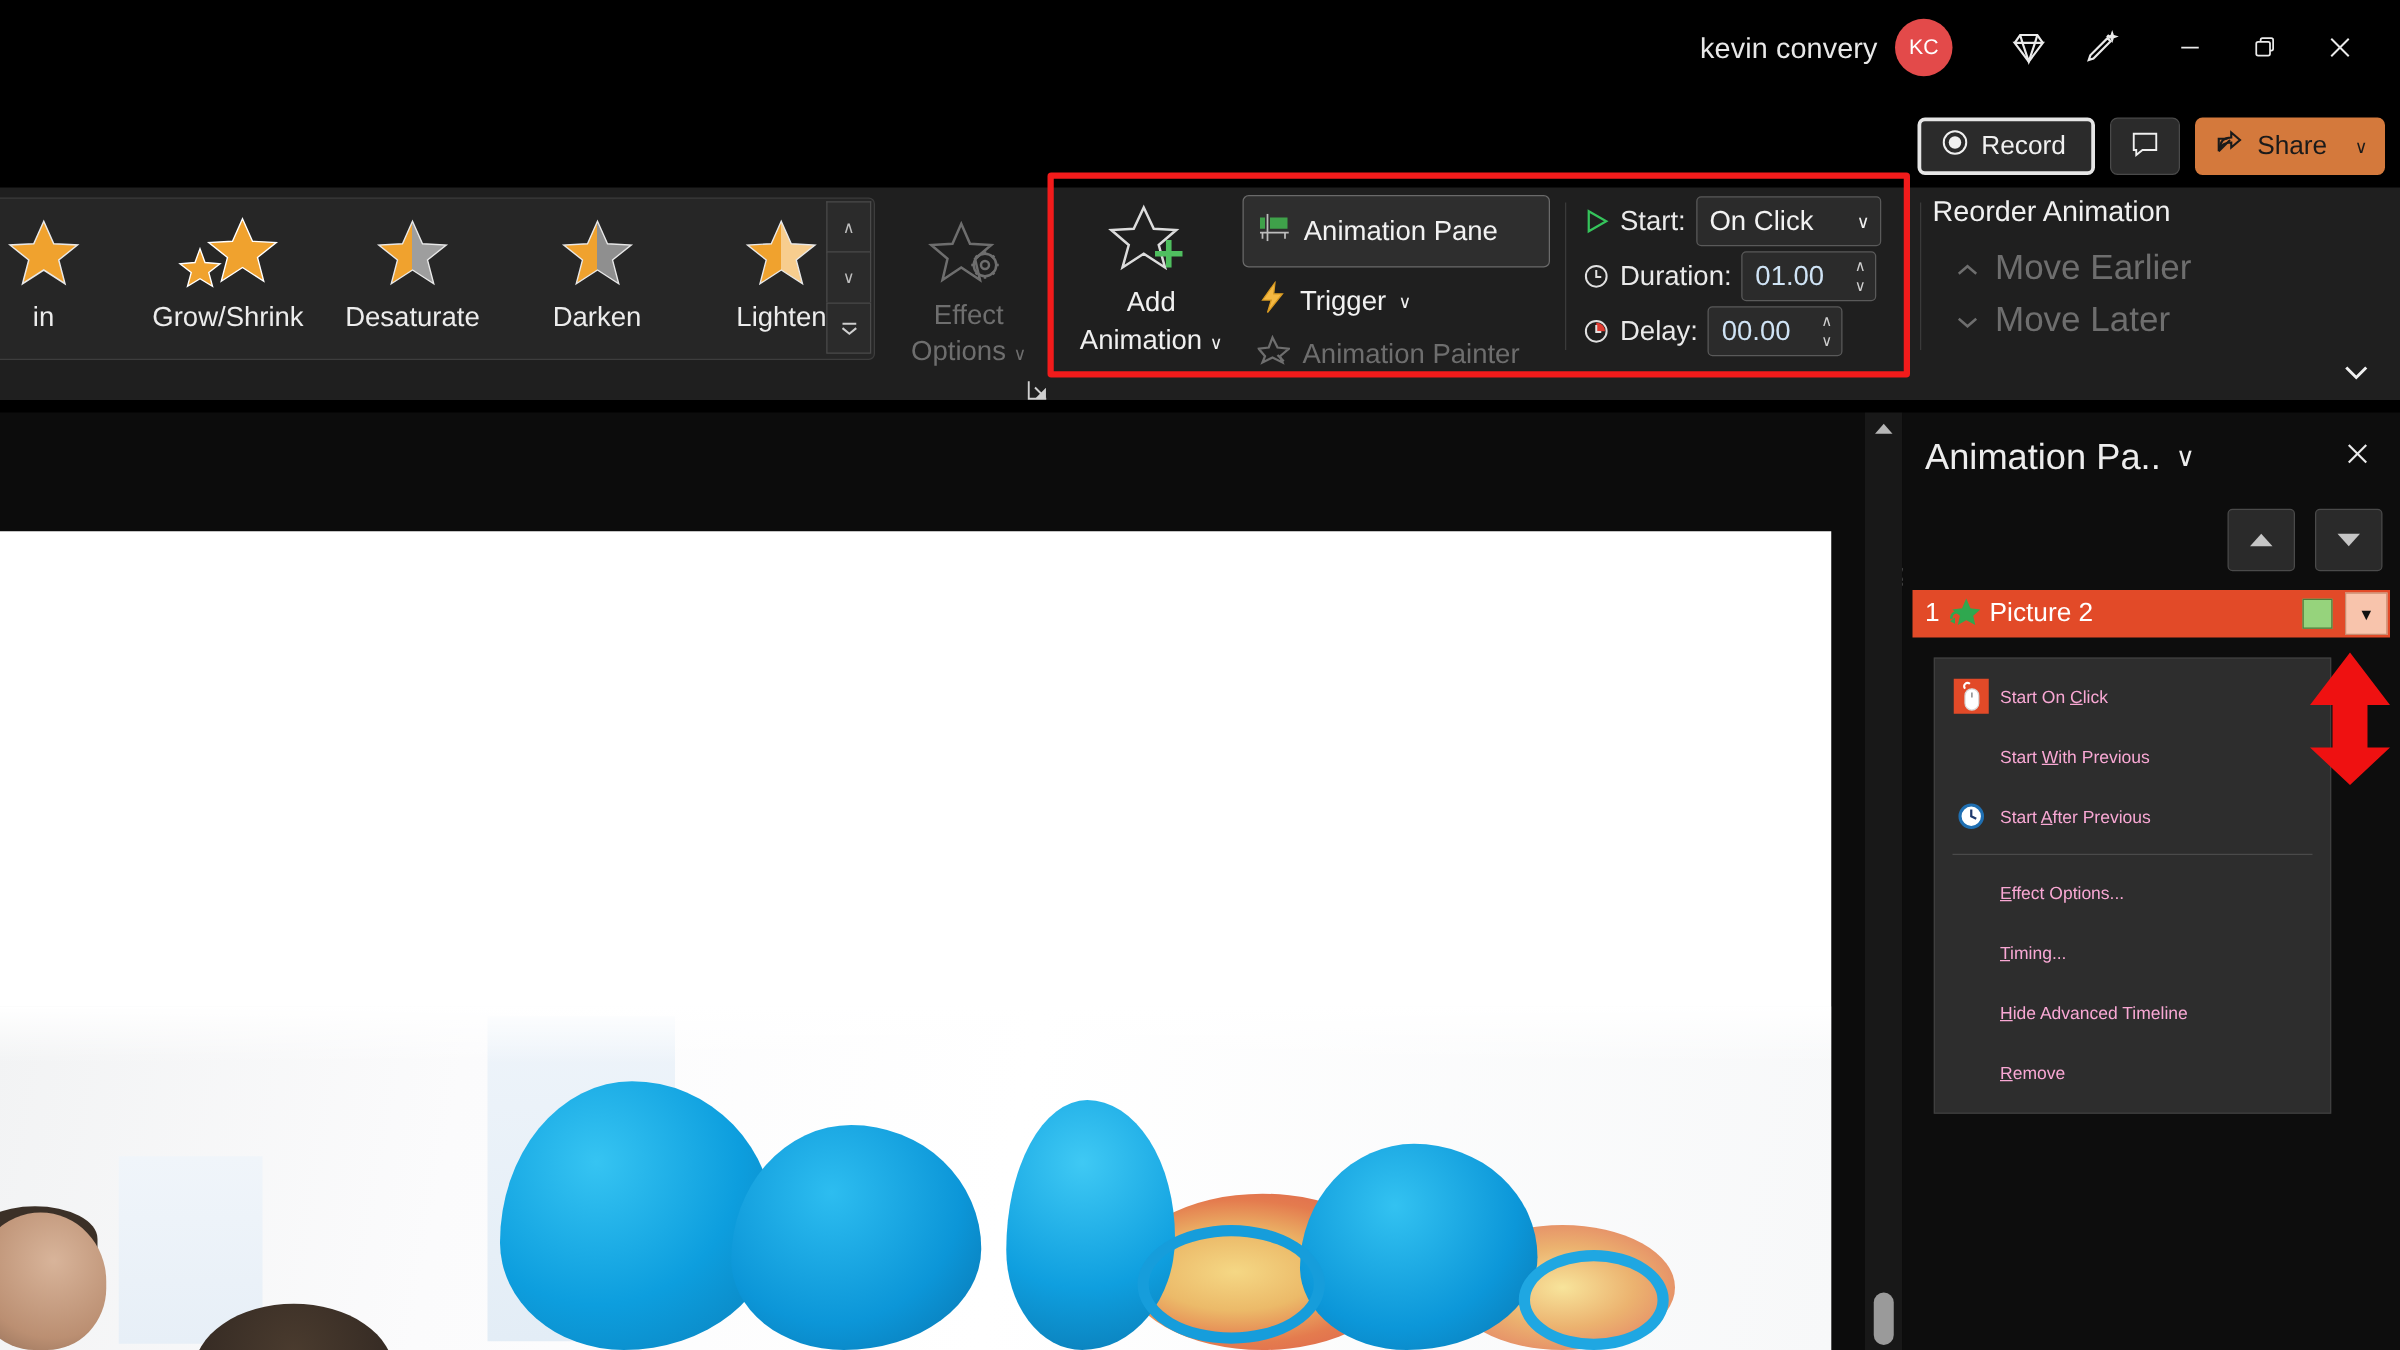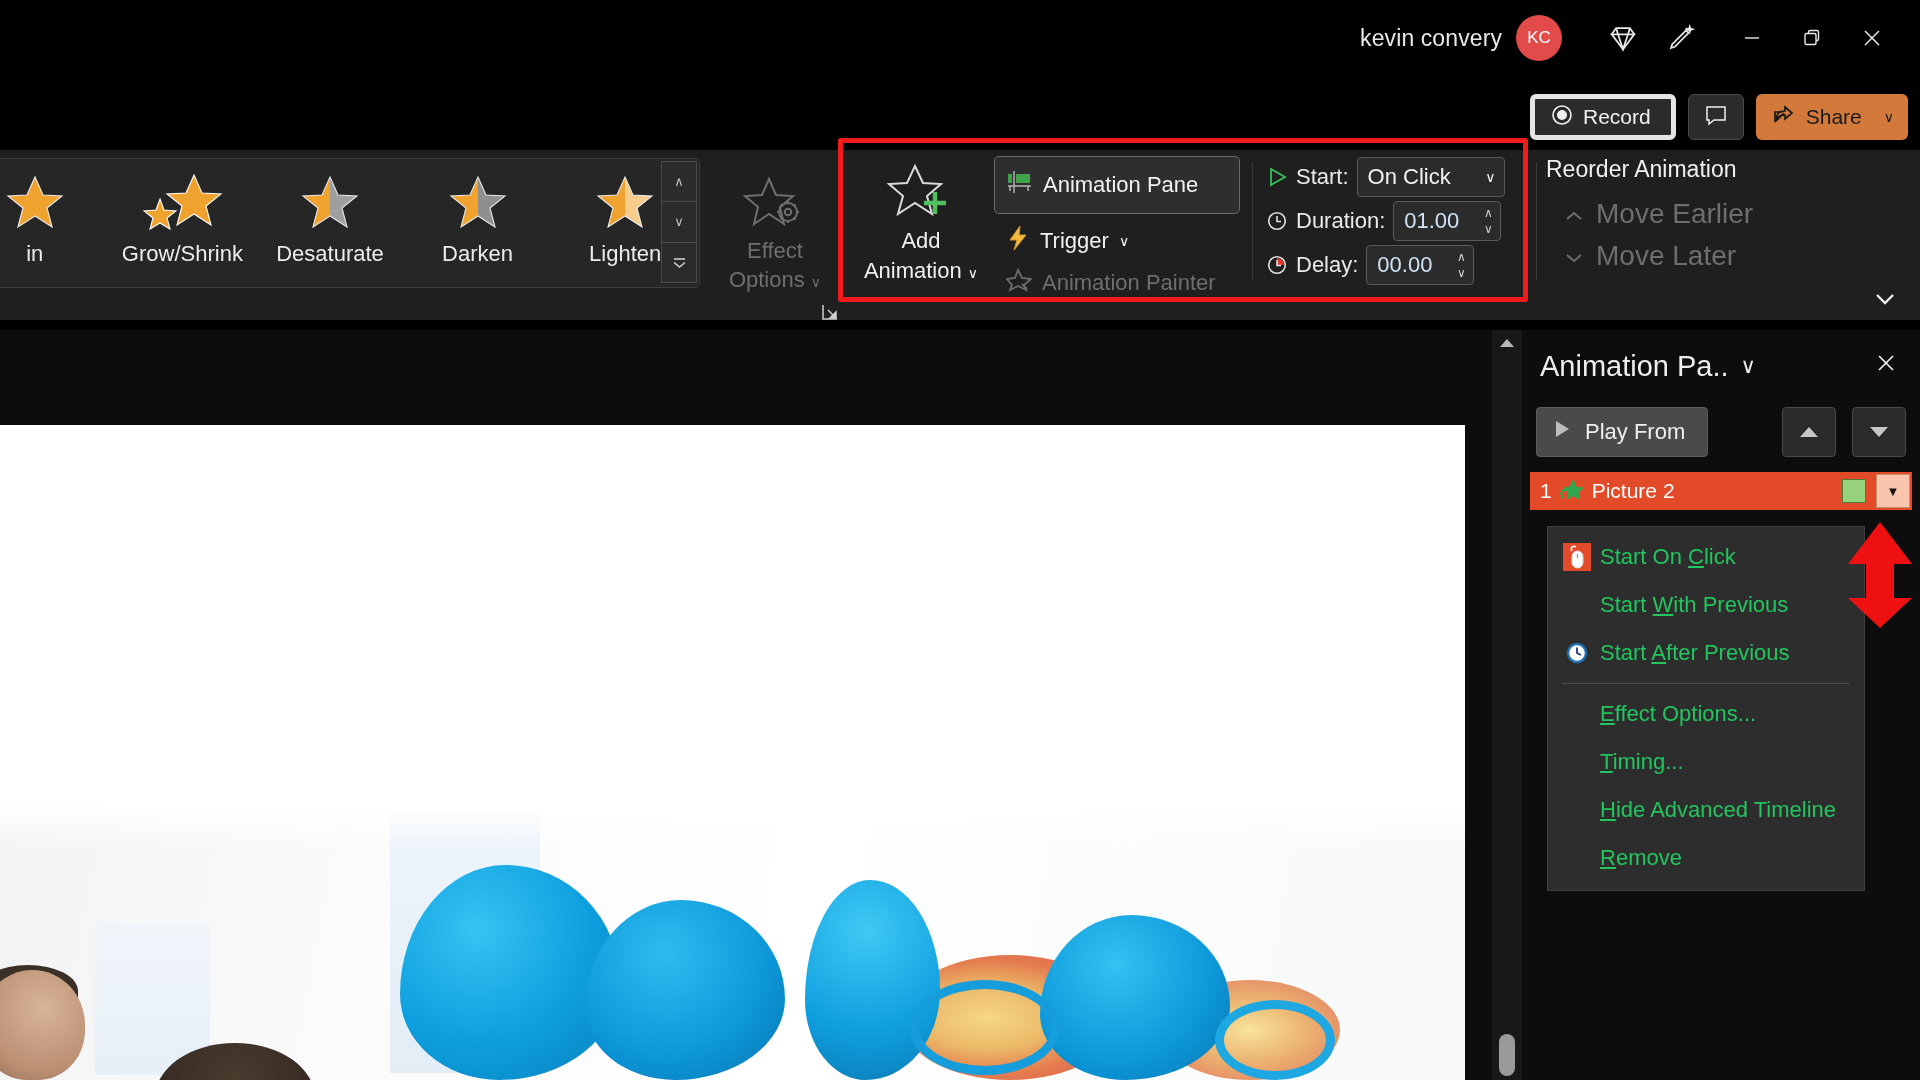--- a/index.html
+++ b/index.html
@@ -35,21 +35,21 @@
   }
   .win-close { margin-right: 18px; }
 
   
   .cmdbar {
     position: absolute; right: 12px; top: 94px; height: 46px;
     display: flex; align-items: center; gap: 12px;
   }
   .btn-record {
     display: flex; align-items: center; gap: 10px;
-    background: #2b2b2b; border: 5px solid #e5e5e5; border-radius: 6px;
+    background: #2b2b2b; border: 3px solid #e5e5e5; border-radius: 6px;
     height: 46px; padding: 0 20px 0 16px; color: #f0f0f0; font-size: 21px;
   }
   .btn-comment {
     width: 56px; height: 46px; background: #2b2b2b; border: 1px solid #4a4a4a;
     border-radius: 6px; display: flex; align-items: center; justify-content: center;
     color: #f0f0f0;
   }
   .btn-share {
     display: flex; align-items: center; gap: 10px;
     background: #d4793c; border-radius: 6px; height: 46px; padding: 0 14px 0 16px;
@@ -251,21 +251,21 @@
     margin-right: 2px;
   }
 
   
   .menu {
     position: absolute; left: 1547px; top: 526px; width: 318px;
     background: #2d2d2d; border: 1px solid #3f3f3f; padding: 6px 0 8px 0; z-index: 40;
   }
   .menu-item { display: flex; align-items: center; height: 48px; padding-left: 6px; }
   .mi-ico { width: 46px; display: flex; align-items: center; justify-content: center; }
-  .mi-text { color: #22c55e; font-size: 22px; }
+  .mi-text { color: #f9a8d4; font-size: 14px; }
   .mi-text u { text-decoration: underline; }
   .menu-sep { height: 1px; background: #4a4a4a; margin: 6px 14px; }
 
   
   .callout-arrow { position: absolute; left: 1846px; top: 520px; z-index: 45; }
 </style>
 </head>
 <body>
 
 <div class="app">
@@ -596,28 +596,20 @@
       <span class="ap-title">Animation Pa..</span>
       <span class="ap-chev">∨</span>
       <span class="ap-close">
         <svg width="24" height="24" viewBox="0 0 24 24" stroke="#ededed" stroke-width="1.7">
             <line x1="5" y1="5" x2="19" y2="19"></line>
             <line x1="19" y1="5" x2="5" y2="19"></line>
           </svg>
       </span>
     </div>
     <div class="ap-toolbar">
-      <div class="play-from">
-        <span>
-          <svg width="18" height="20" viewBox="0 0 18 20">
-              <polygon points="3,2 16,10 3,18" fill="#bdbdbd"></polygon>
-            </svg>
-        </span>
-        <span>Play From</span>
-      </div>
       <div class="ap-reorder-btn">
         <svg width="22" height="14" viewBox="0 0 22 14">
             <polygon points="11,2 20,12 2,12" fill="#c6c6c6"></polygon>
           </svg>
       </div>
       <div class="ap-reorder-btn">
         <svg width="22" height="14" viewBox="0 0 22 14">
             <polygon points="11,12 20,2 2,2" fill="#c6c6c6"></polygon>
           </svg>
       </div>

